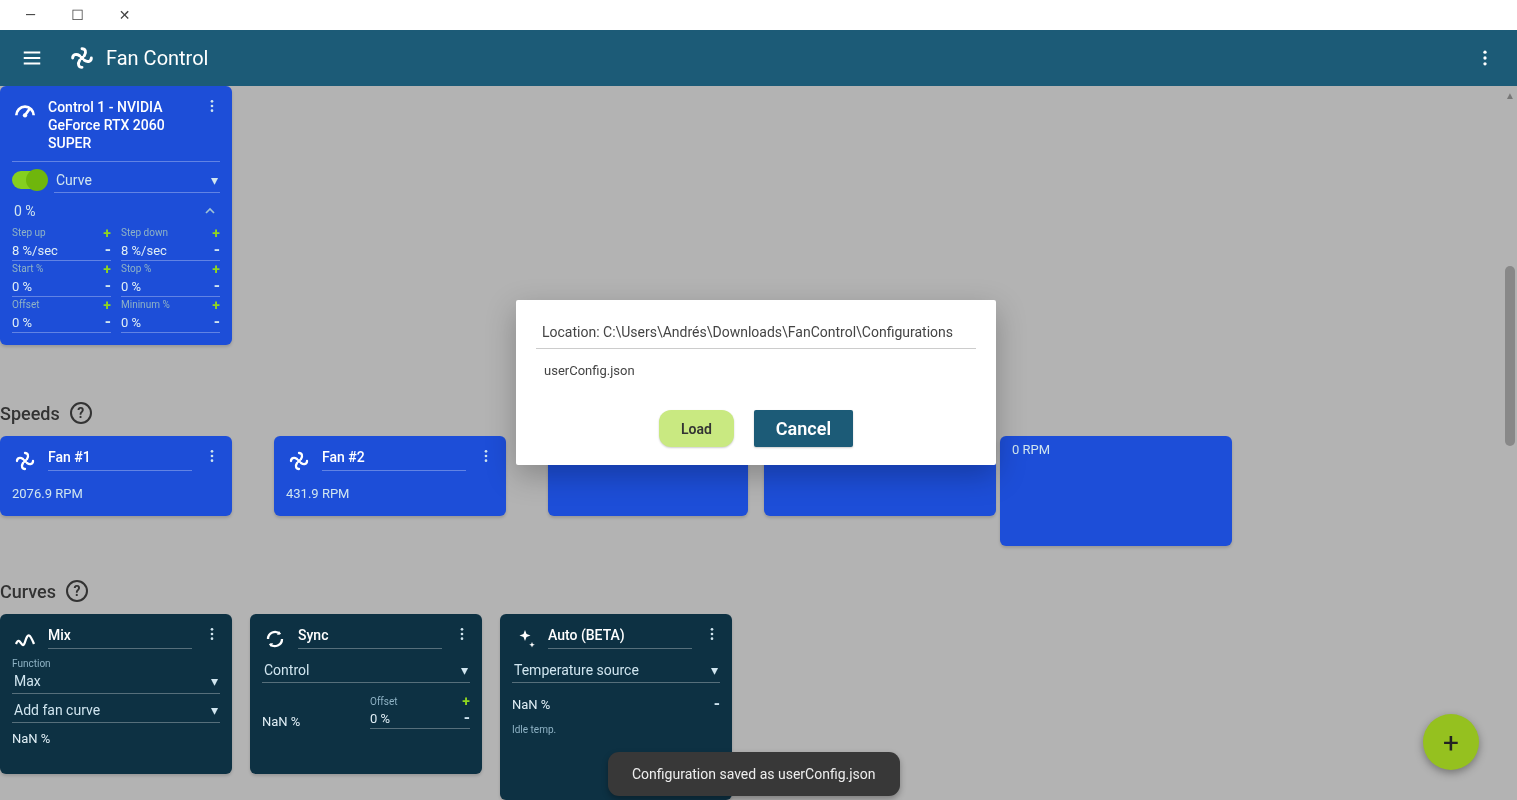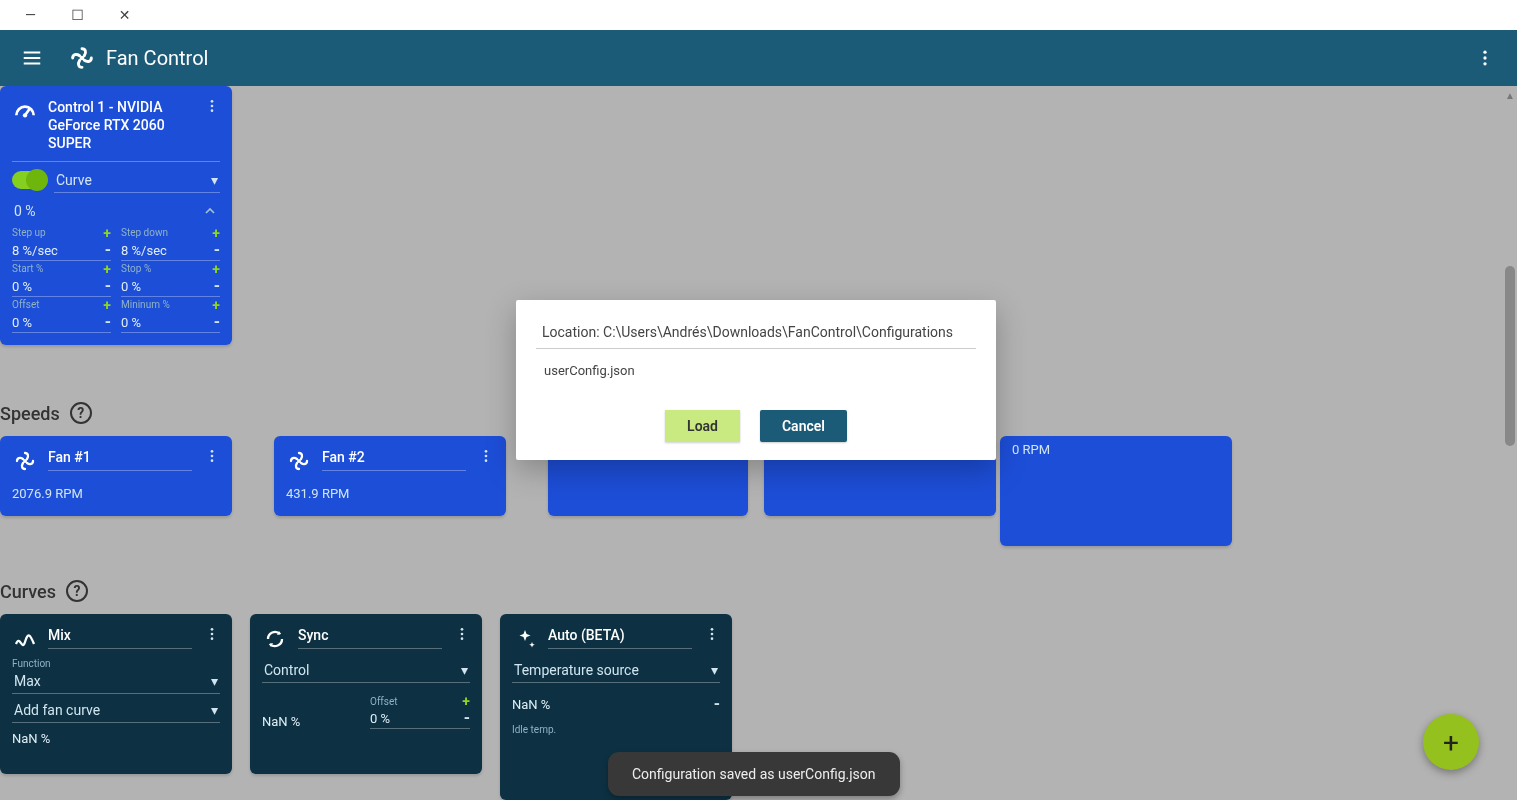--- a/index.html
+++ b/index.html
@@ -56,22 +56,22 @@
   
   .fan-card-big { width: 232px; height: 110px; }
   
   .curve-card { width: 232px; }
   
   .dialog { position:absolute; width:480px; background:#fff; left: 516px; top: 300px; box-shadow: 0 10px 30px rgba(0,0,0,0.25); border-radius: 2px; padding: 24px 20px 18px 20px; }
   .dialog-title { text-align:center; font-size: 17px; color:#444; margin-bottom: 26px; }
   .dialog-location { font-size: 14px; color:#444; margin-bottom: 4px; padding: 0 6px 8px 6px; border-bottom:1px solid #ccc; }
   .dialog-file { font-size: 13px; color:#444; padding: 10px 8px 20px 8px; }
   .dialog-buttons { display:flex; justify-content:center; gap:20px; margin-top: 12px; }
-  .btn-load { background:#c9e981; color:#333; border:none; padding: 8px 22px; font-size:14px; font-weight:600; cursor:pointer; box-shadow: 0 1px 2px rgba(0,0,0,0.2); border-radius:0; }
-  .btn-cancel { background:#1c5b77; color:#fff; border:none; padding: 8px 22px; font-size:14px; font-weight:600; cursor:pointer; box-shadow: 0 1px 2px rgba(0,0,0,0.2); border-radius:2px; }
+  .btn-load { background:#c9e981; color:#333; border:none; padding: 8px 22px; font-size:14px; font-weight:600; cursor:pointer; box-shadow: 0 1px 2px rgba(0,0,0,0.2); border-radius:12px; }
+  .btn-cancel { background:#1c5b77; color:#fff; border:none; padding: 8px 22px; font-size:18px; font-weight:600; cursor:pointer; box-shadow: 0 1px 2px rgba(0,0,0,0.2); border-radius:2px; }
   
   .toast { position:absolute; left: 608px; top: 752px; background:#383838; color:#eee; font-size:14px; padding: 14px 24px; border-radius:11px; box-shadow:0 3px 6px rgba(0,0,0,0.3); }
   
   .fab { position:absolute; right: 38px; bottom: 30px; width: 56px; height:56px; border-radius:50%; background:#95c11f; display:flex; align-items:center; justify-content:center; font-size:28px; color:#222; box-shadow:0 3px 8px rgba(0,0,0,0.35); cursor:pointer; }
   
   svg { display:block; }
 </style>
 </head>
 <body>
 

